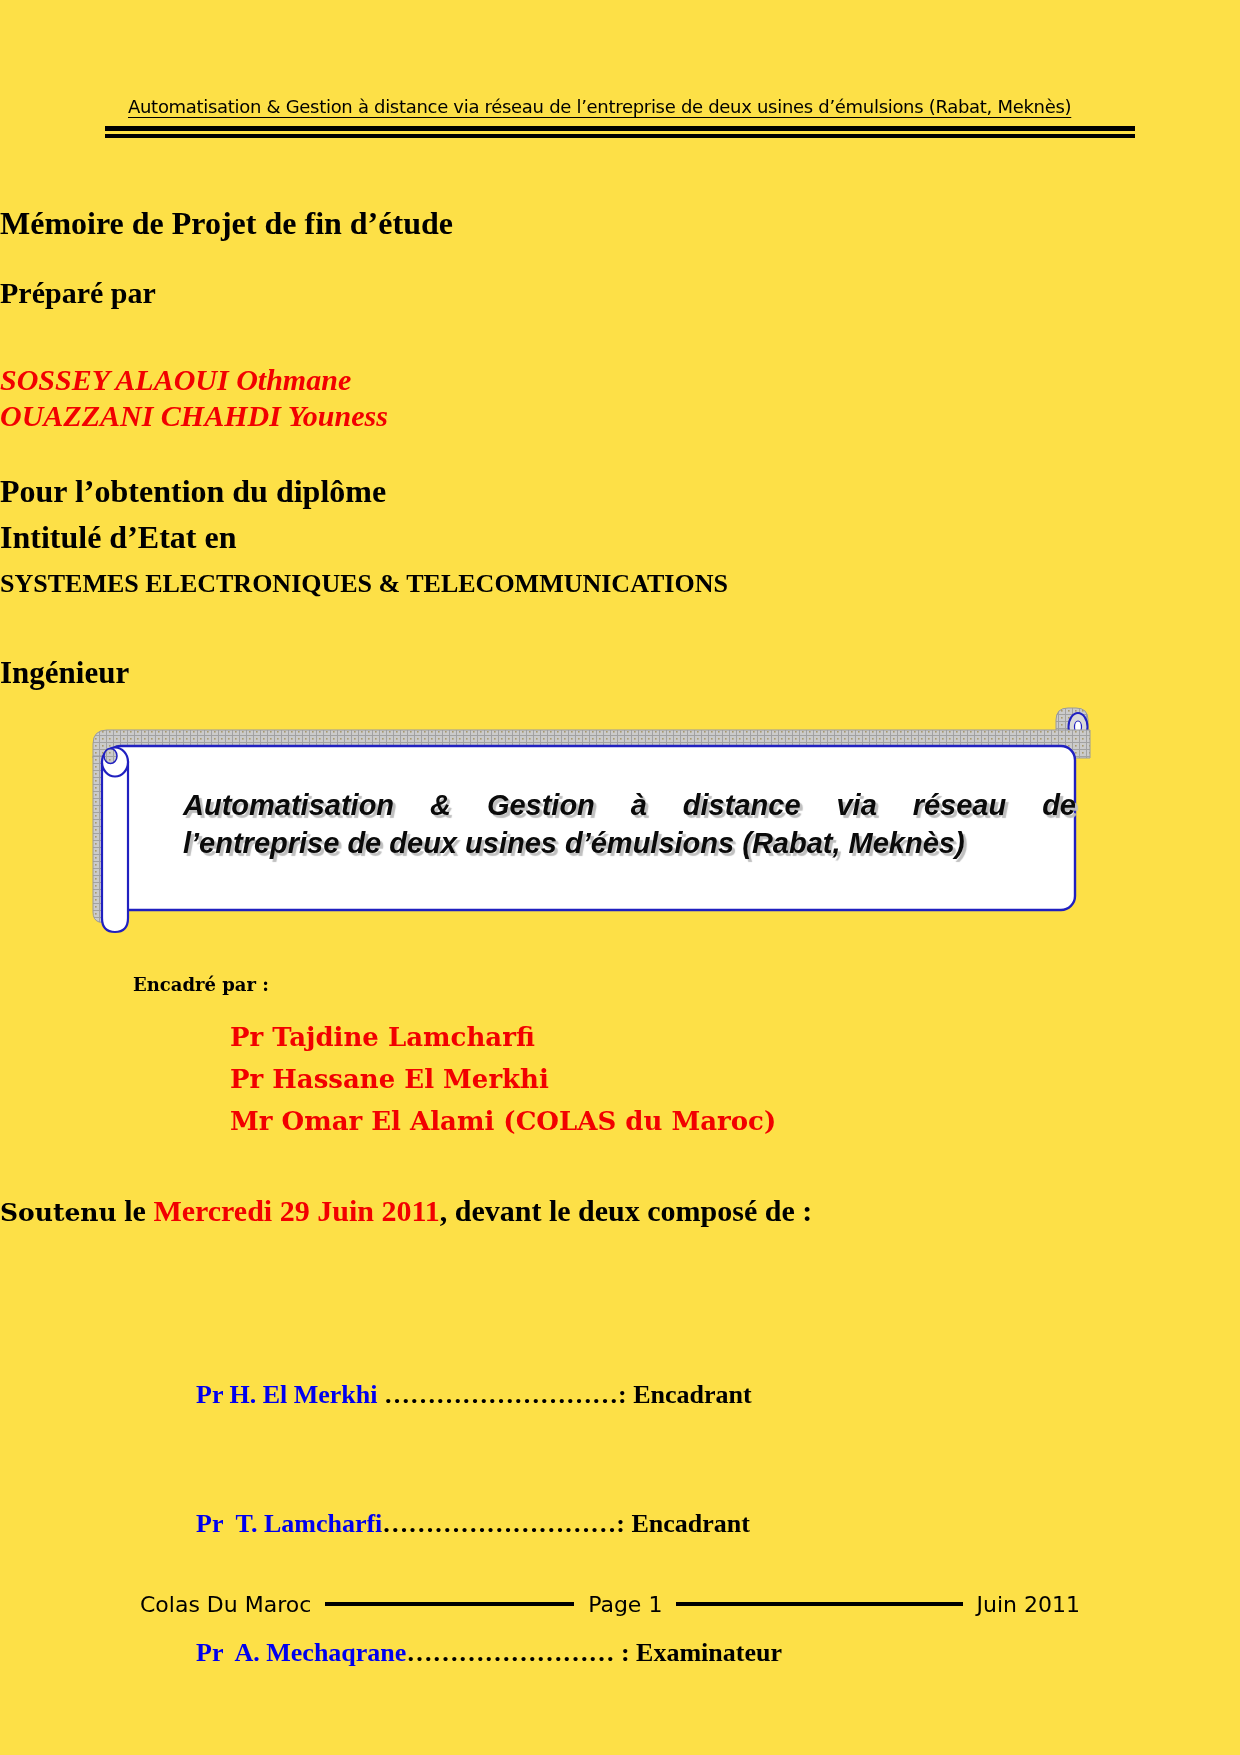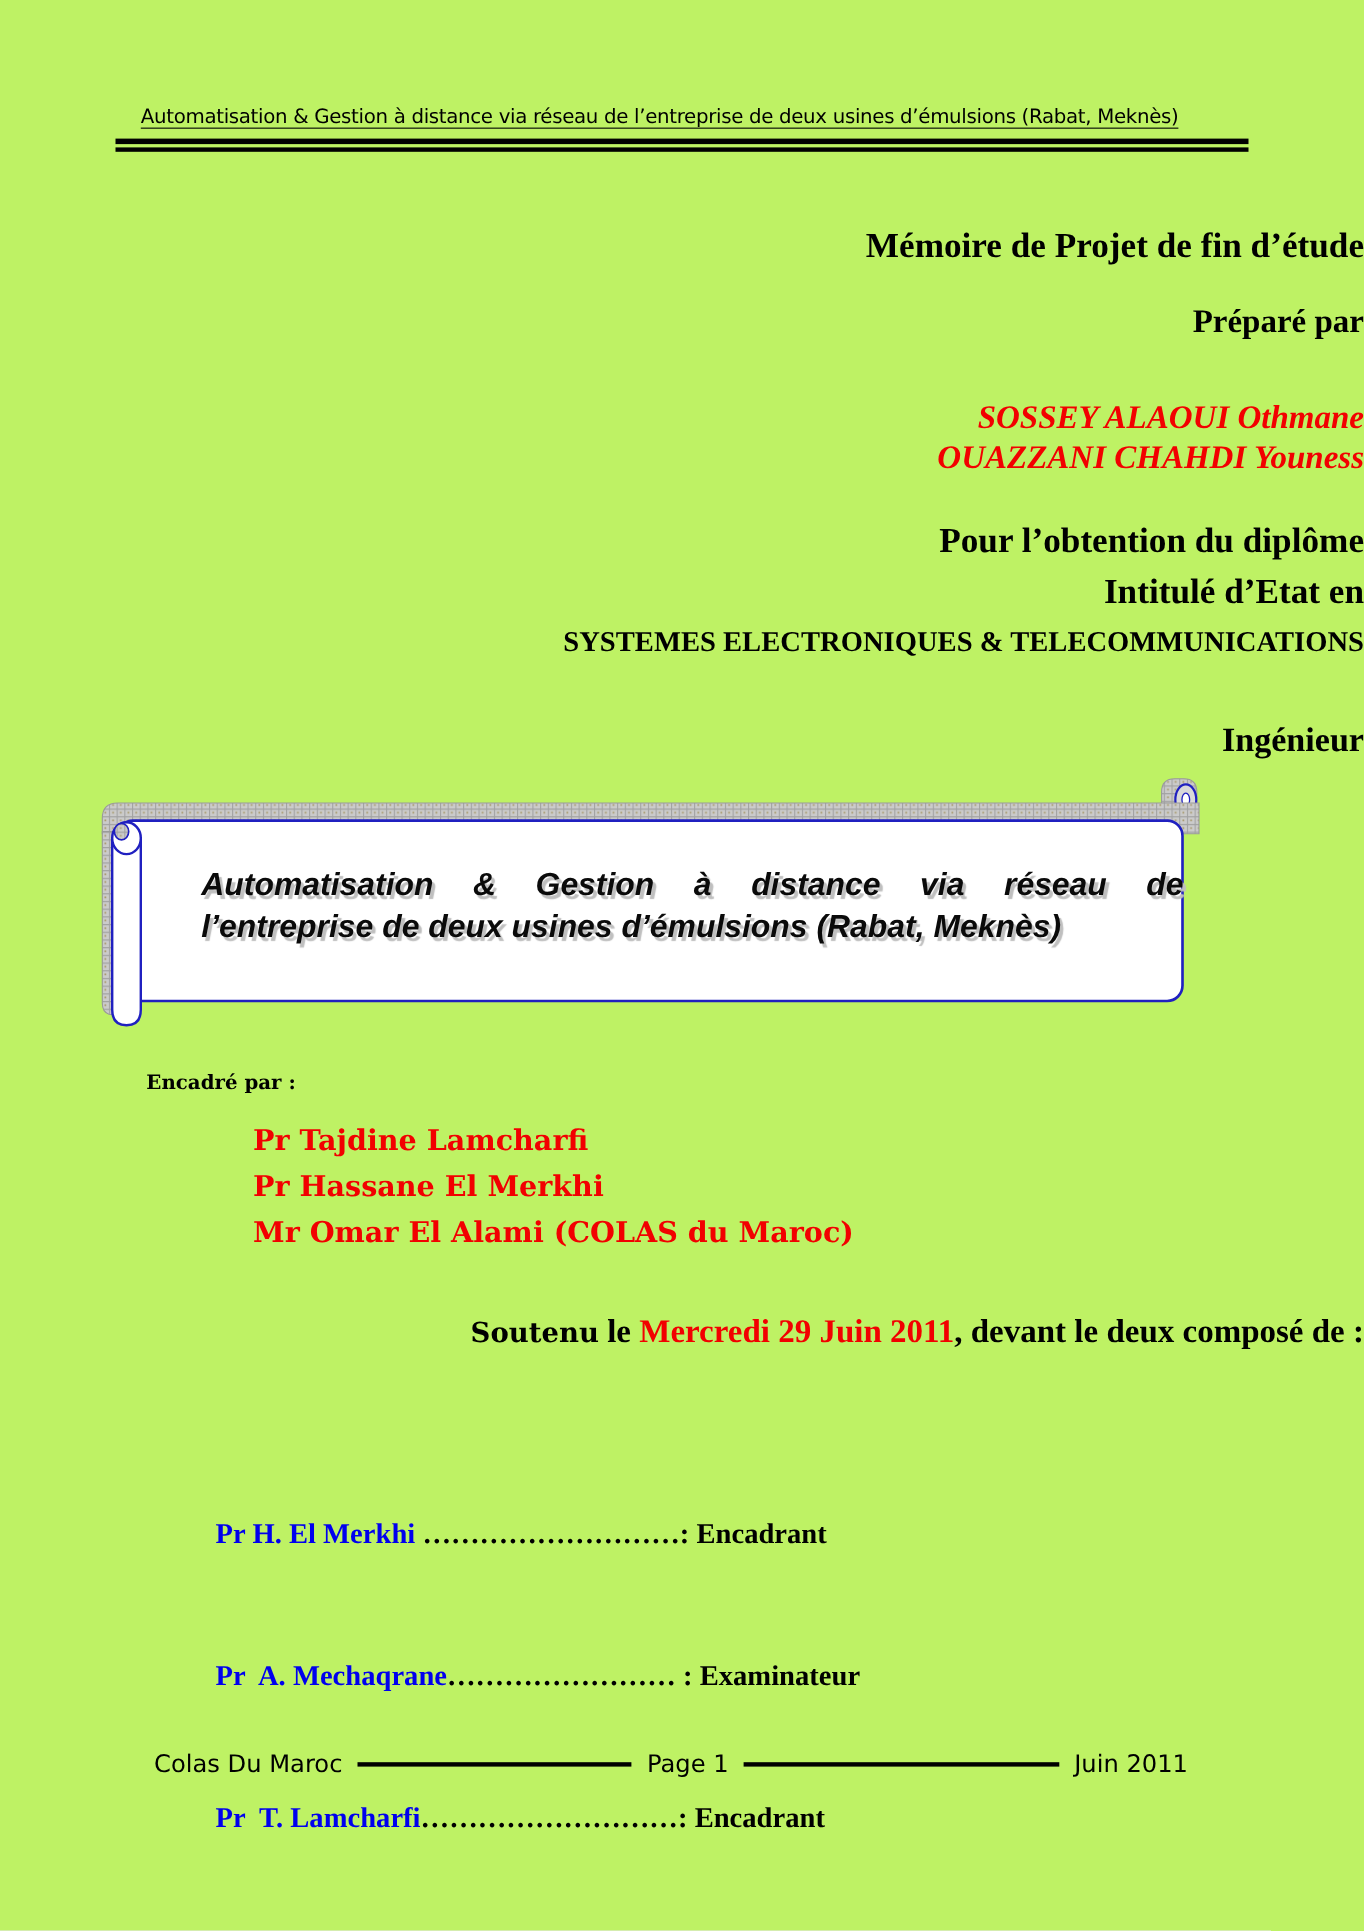--- a/index.html
+++ b/index.html
@@ -1,37 +1,37 @@
 <!DOCTYPE html>
 <html style="--red: #F20000; --blue: #0000EE; --scroll-stroke: #2020C0; --scroll-gray: #CBCBCB;"><head>
 <meta charset="utf-8">
 <style>
   html,body{margin:0;padding:0;background:#e8e8e8;}
   #page{
     position:relative;
     width:1240px;height:1755px;
     margin:0 auto;
-    background:#bef264;
+    background:#fde047;
     overflow:hidden;
     font-family:"Liberation Serif",serif;
     color:#000;
   }
   
   .running-header{
     position:absolute;left:128px;top:96px;width:1010px;
     font-family:"DejaVu Sans",sans-serif;
     font-size:18px;letter-spacing:-.3px;white-space:nowrap;
     text-decoration:underline;
     text-underline-offset:4px;
   }
   .rule{position:absolute;left:105px;width:1030px;background:#000;}
   .rule1{top:126px;height:5px;}
   .rule2{top:134px;height:4px;}
   
-  .center{position:absolute;left:0;width:1240px;text-align:right;}
+  .center{position:absolute;left:0;width:1240px;text-align:left;}
   .doc-type{top:205px;font-size:32px;font-weight:bold;}
   .prepared{top:276px;font-size:30px;font-weight:bold;}
   .authors{top:362px;font-size:30px;font-weight:bold;font-style:italic;
            color:var(--red);line-height:36px;}
   .degree-intro{top:473px;font-size:32px;font-weight:bold;}
   .degree{top:519px;font-size:32px;font-weight:bold;}
   .specialty{top:569px;font-size:26px;font-weight:bold;}
   .title-label{top:655px;font-size:31px;font-weight:bold;}
   
   .banner{position:absolute;left:85px;top:700px;width:1010px;height:250px;}
@@ -130,22 +130,22 @@
   <div class="sup-list">
     <div>Pr Tajdine Lamcharfi</div>
     <div>Pr Hassane El Merkhi</div>
     <div>Mr Omar El Alami (COLAS du Maroc)</div>
   </div>
 
   <div class="center defense"><span class="small">Soutenu</span><span> le </span><span class="date">Mercredi 29 Juin 2011</span><span>, devant le deux composé de :</span></div>
 
   <div class="jury">
     <div class="jury-row"><span class="jury-name">Pr H. El Merkhi </span><span>………………………</span><span>: Encadrant</span></div>
+    <div class="jury-row"><span class="jury-name">Pr  T. Lamcharfi</span><span>………………………</span><span>: Encadrant</span></div>
     <div class="jury-row"><span class="jury-name">Pr  A. Mechaqrane</span><span>…………………… </span><span>: Examinateur</span></div>
-    <div class="jury-row"><span class="jury-name">Pr  T. Lamcharfi</span><span>………………………</span><span>: Encadrant</span></div>
     
     
   </div>
 
   <div class="footer">
     <span>Colas Du Maroc</span>
     <div class="fline fline1"></div>
     <span>Page 1</span>
     <div class="fline fline2"></div>
     <span>Juin 2011</span>

